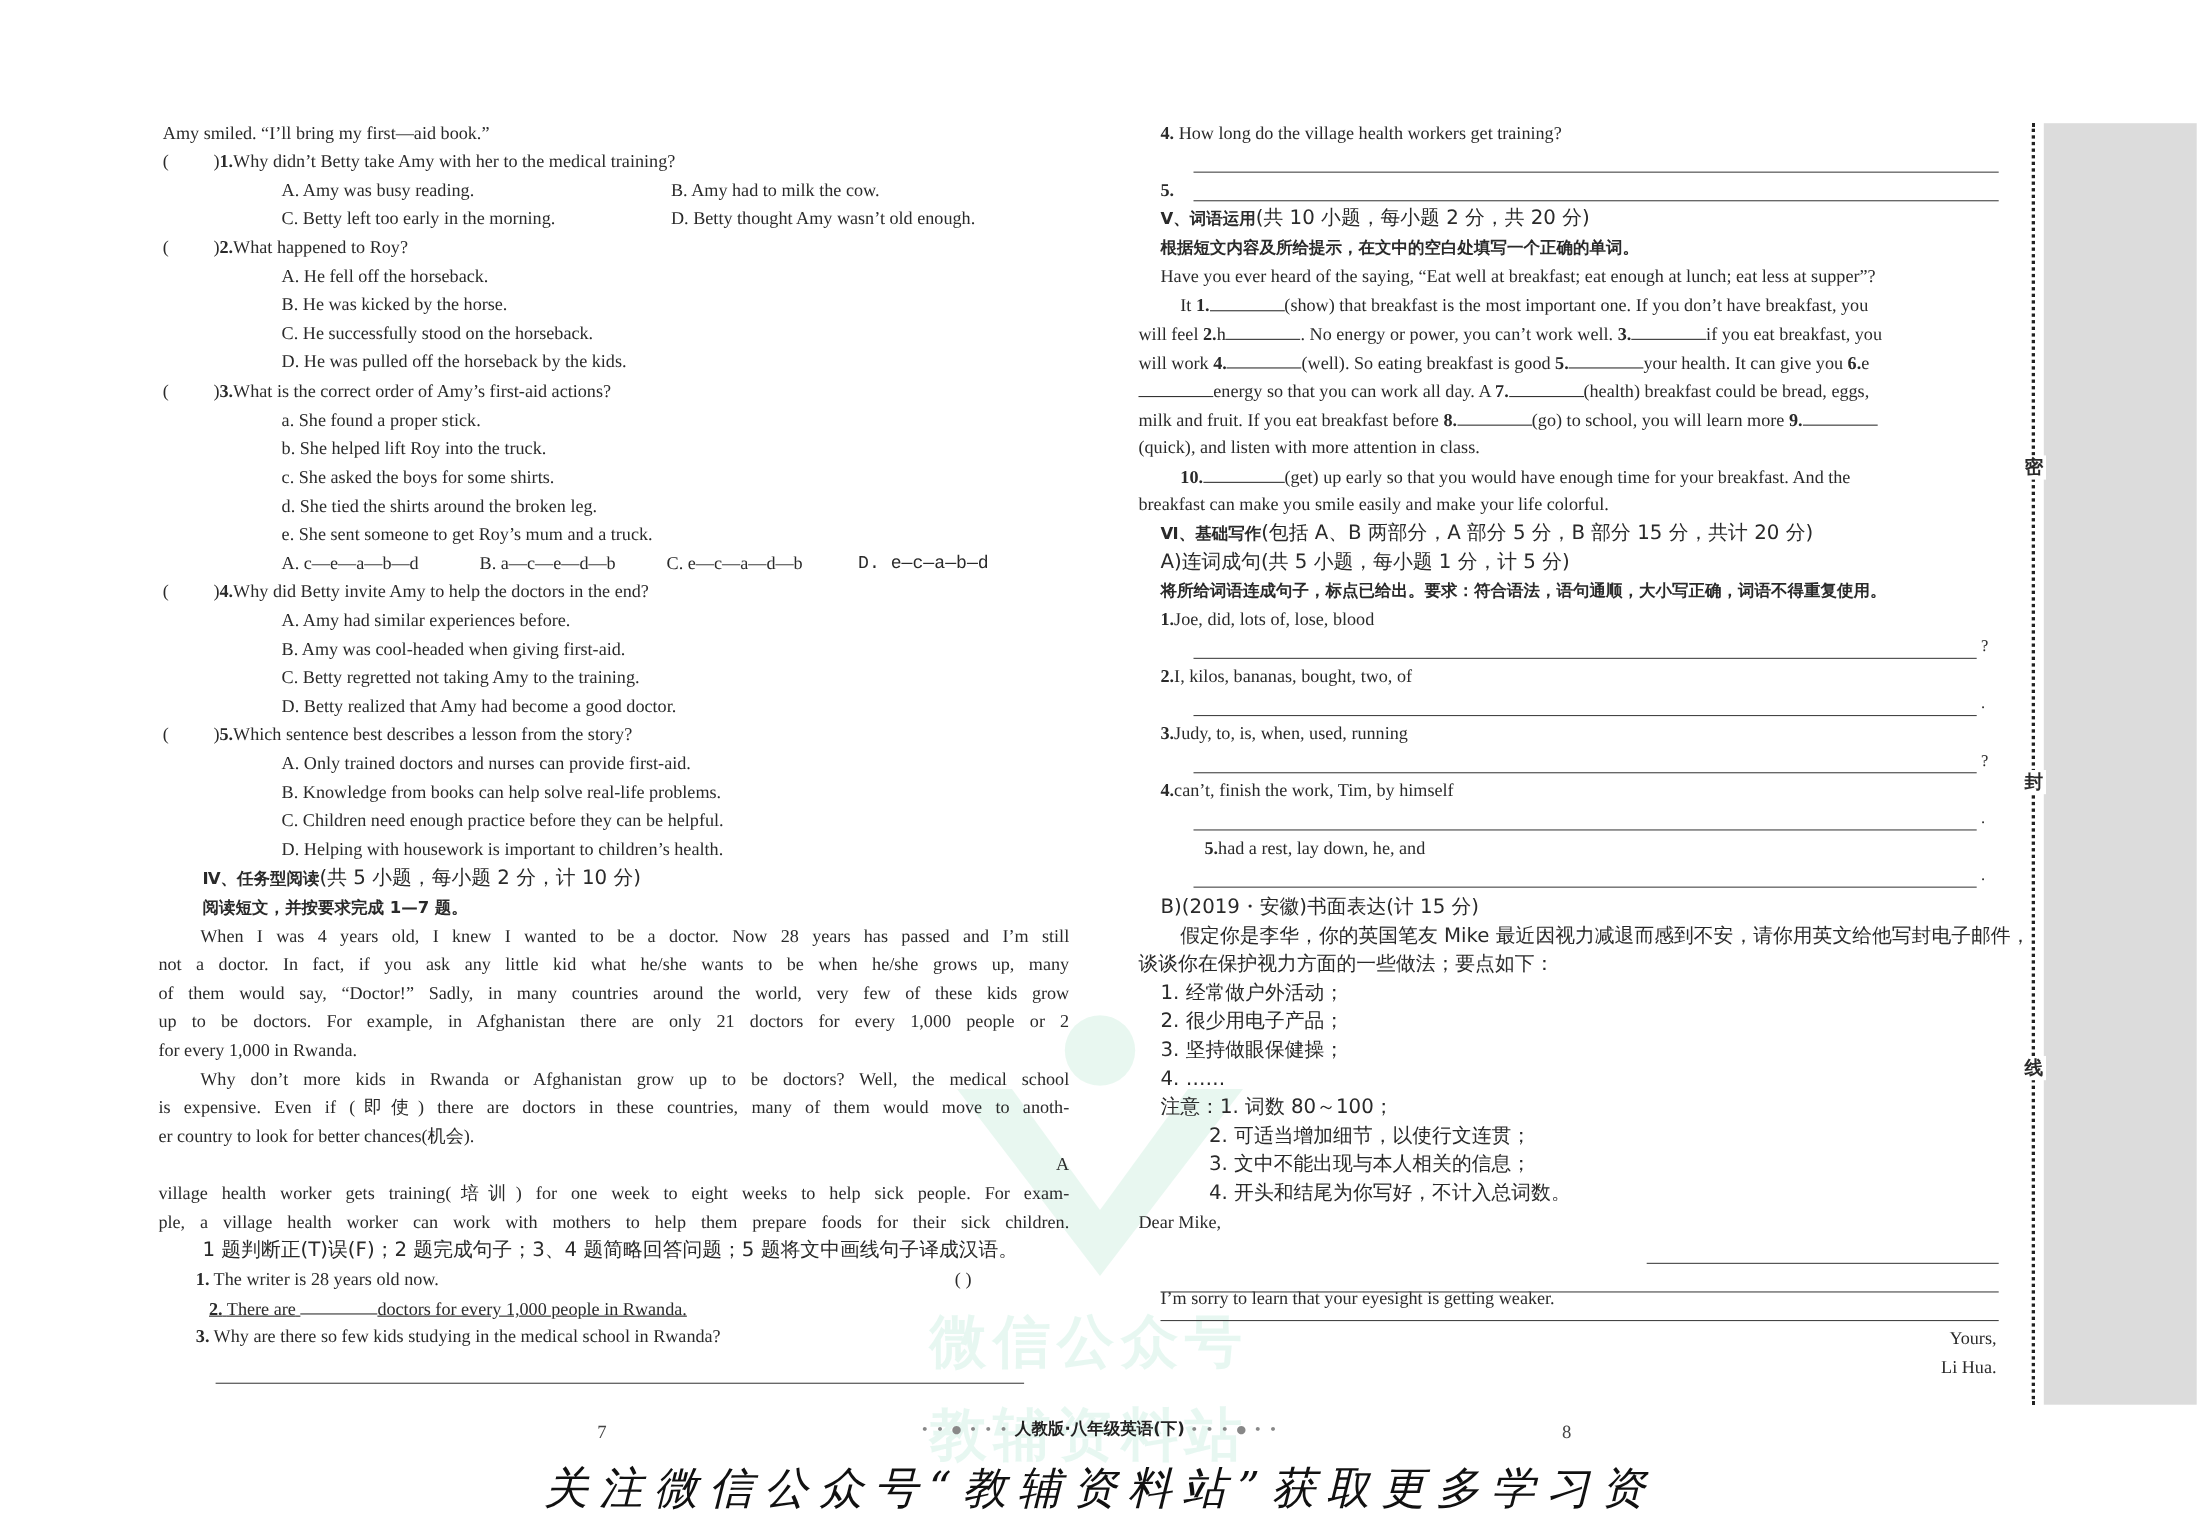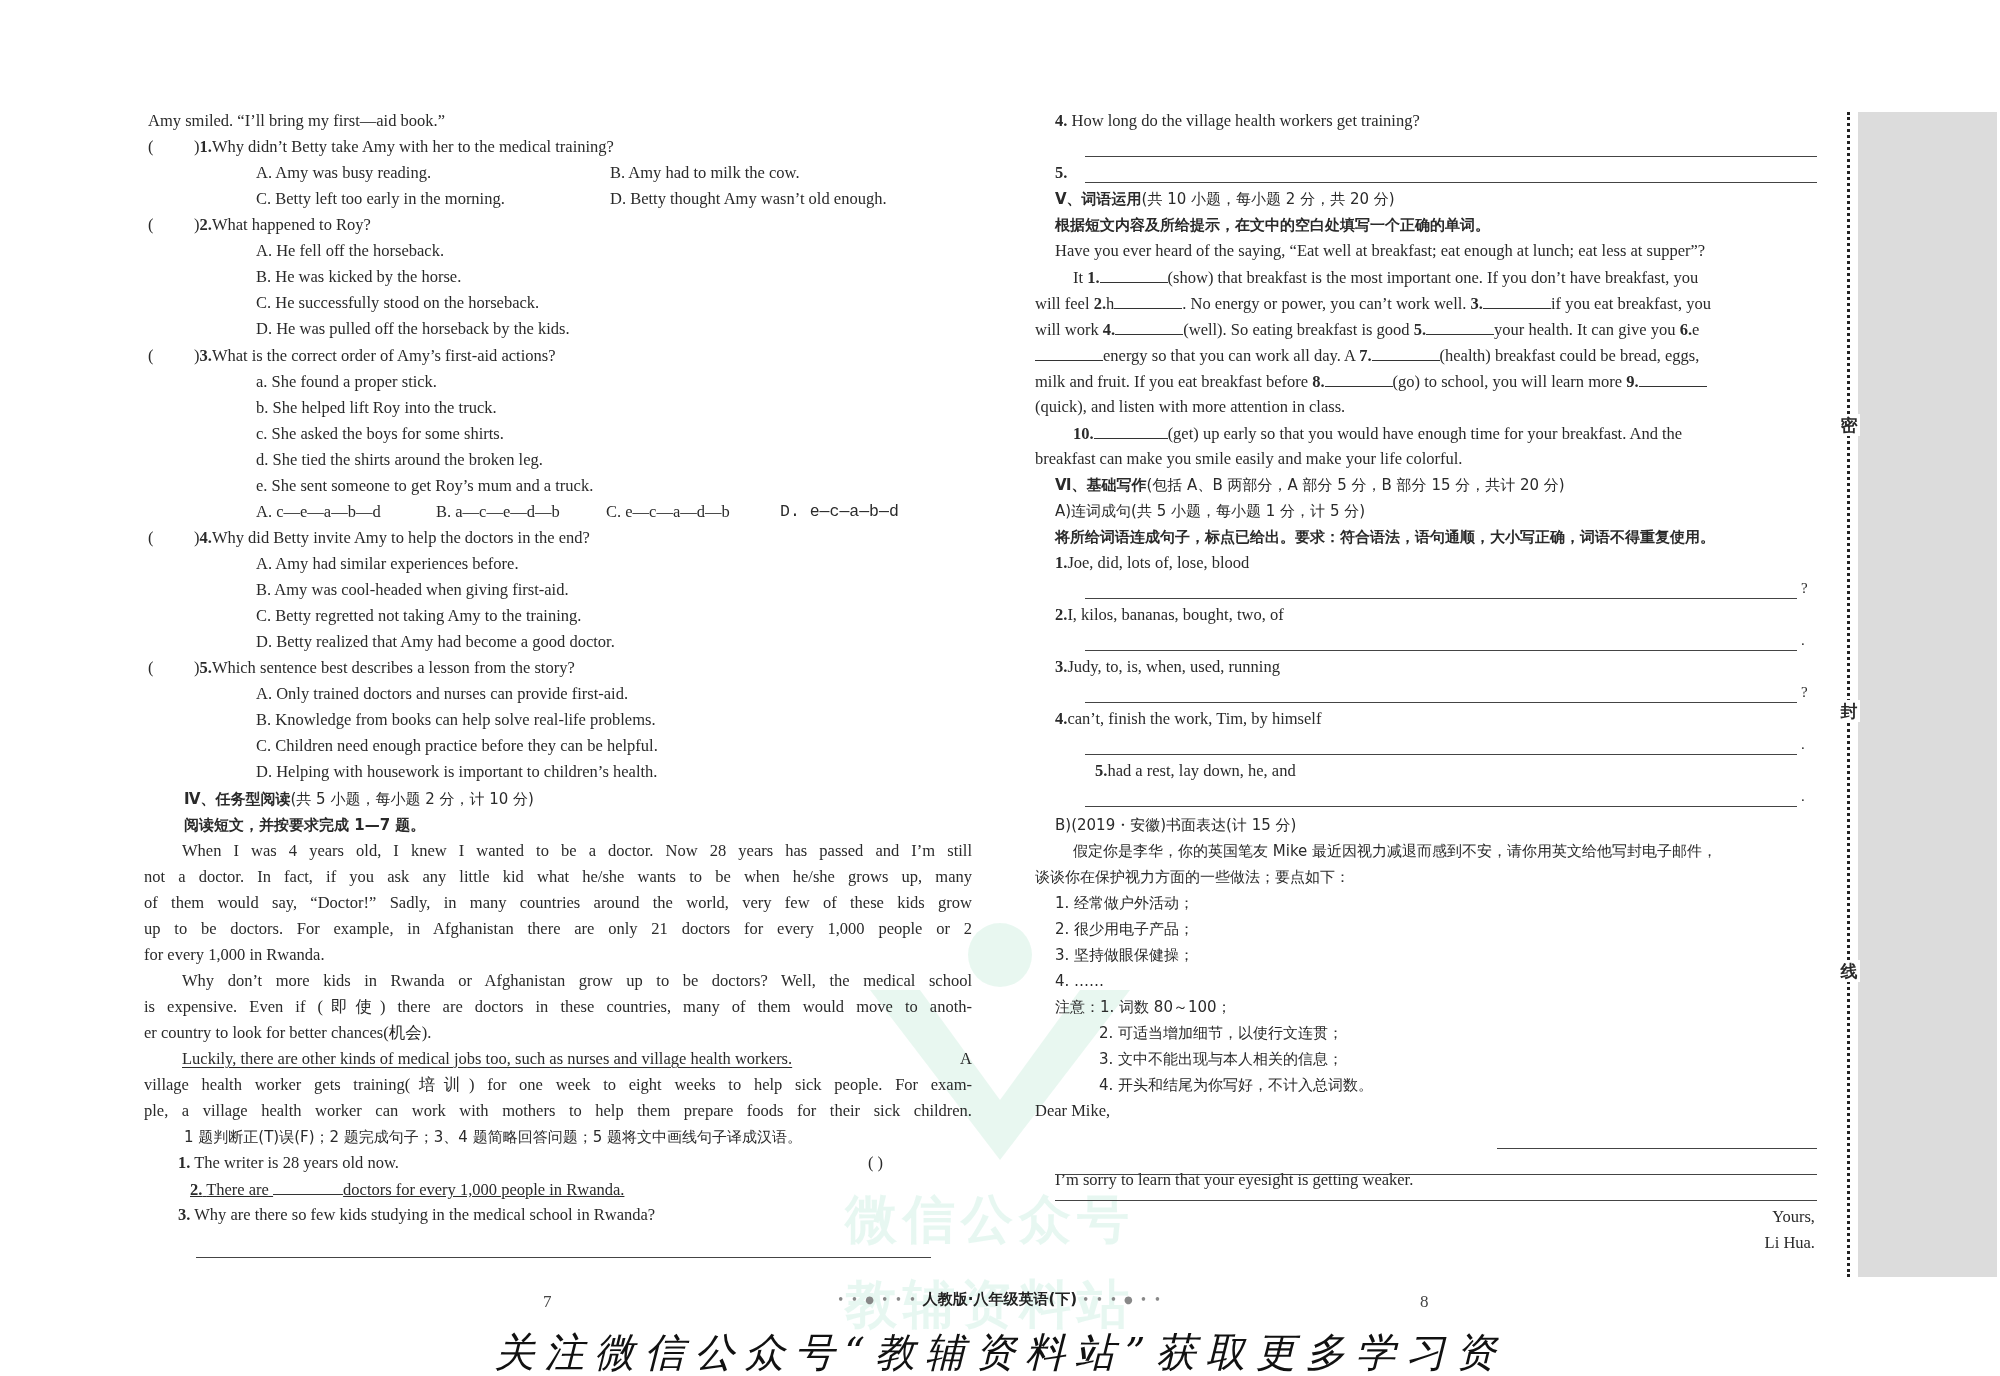--- a/index.html
+++ b/index.html
@@ -8,21 +8,21 @@
     background: #ffffff; color: #2a2a2a;
     font-family: "Liberation Serif", "DejaVu Serif", serif;
     font-size: 16.5px;
   }
   .page { position: absolute; top: 0; }
   .left-page { left: 148px; width: 790px; }
   .right-page { left: 1035px; width: 790px; }
   .ln { position: absolute; white-space: nowrap; line-height: 22px; height: 22px; }
   .full { left: 0; right: 0; text-align: justify; text-align-last: justify; }
   .b { font-weight: bold; }
-  .zh { font-family: "DejaVu Sans", sans-serif; font-size: 15px; }
+  .zh { font-family: "DejaVu Sans", sans-serif; font-size: 18px; }
   .zhb { font-family: "DejaVu Sans", sans-serif; font-size: 15px; font-weight: bold; }
   .ind0 { left: 0; }
   .paren { display: inline-block; width: 46px; }
   .blank { display: inline-block; border-bottom: 1px solid #333; height: 16px; vertical-align: baseline; }
   .u { text-decoration: underline; text-underline-offset: 3px; }
   .answer-line { position: absolute; height: 0; border-top: 1.4px solid #444; }
   .endmark { position: absolute; font-size: 15px; }
   .gray-strip {
     position: absolute; left: 1858px; top: 112px; width: 139px; height: 1165px;
     background: #dcdcdc;
@@ -118,21 +118,21 @@
 
   <div class="ln" style="top:840px; left:34px; right:-34px; text-align:justify; text-align-last:justify;">When I was 4 years old, I knew I wanted to be a doctor. Now 28 years has passed and I’m still</div>
   <div class="ln full" style="top:866px; left:-4px; right:-34px;">not a doctor. In fact, if you ask any little kid what he/she wants to be when he/she grows up, many</div>
   <div class="ln full" style="top:892px; left:-4px; right:-34px;">of them would say, “Doctor!” Sadly, in many countries around the world, very few of these kids grow</div>
   <div class="ln full" style="top:918px; left:-4px; right:-34px;">up to be doctors. For example, in Afghanistan there are only 21 doctors for every 1,000 people or 2</div>
   <div class="ln" style="top:944px; left:-4px;">for every 1,000 in Rwanda.</div>
   <div class="ln" style="top:970px; left:34px; right:-34px; text-align:justify; text-align-last:justify;">Why don’t more kids in Rwanda or Afghanistan grow up to be doctors? Well, the medical school</div>
   <div class="ln full" style="top:996px; left:-4px; right:-34px;">is expensive. Even if (即使) there are doctors in these countries, many of them would move to anoth-</div>
   <div class="ln" style="top:1022px; left:-4px;">er country to look for better chances(机会).</div>
   <div class="ln" style="top:1048px; left:34px; right:-34px;">
-    <span class="u">Luckily, there are other kinds of medical jobs too, such as nurses and village health workers.</span><span style="position:absolute; right:0;"> A</span>
+    <span style="position:absolute; right:0;"> A</span>
   </div>
   <div class="ln full" style="top:1074px; left:-4px; right:-34px;">village health worker gets training(培训) for one week to eight weeks to help sick people. For exam-</div>
   <div class="ln full" style="top:1100px; left:-4px; right:-34px;">ple, a village health worker can work with mothers to help them prepare foods for their sick children.</div>
   <div class="ln zh" style="top:1126px; left:36px;">1 题判断正(T)误(F)；2 题完成句子；3、4 题简略回答问题；5 题将文中画线句子译成汉语。</div>
 
   <div class="ln" style="top:1152px; left:30px;">
     <span class="b">1.</span> <span>The writer is 28 years old now.</span>
   </div>
   <div class="ln" style="top:1152px; left:720px;">(        )</div>
   <div class="ln" style="top:1178px; left:42px;text-decoration:underline;">

